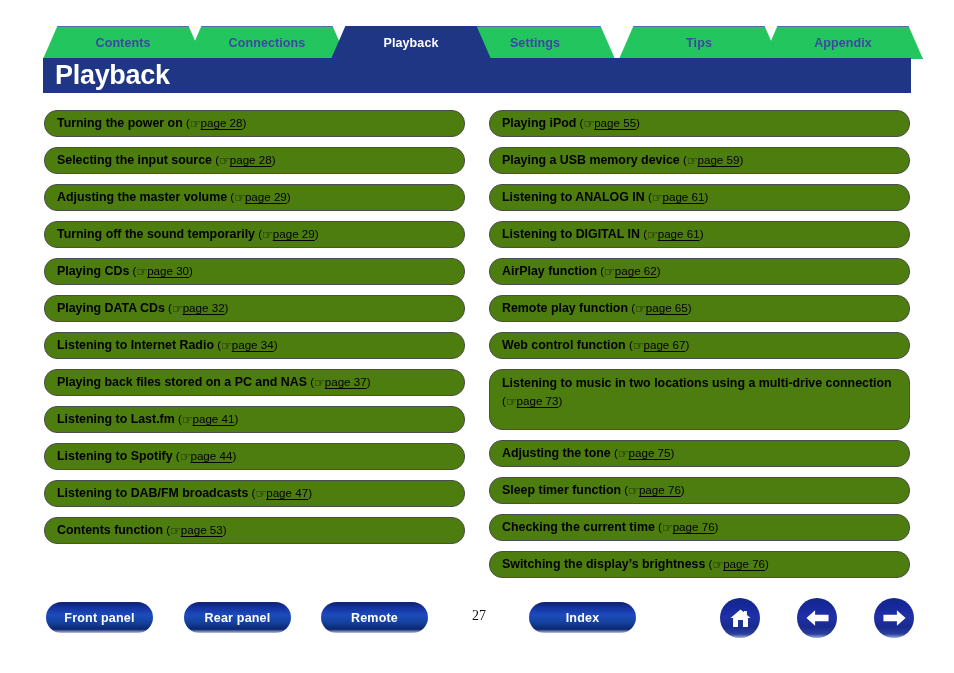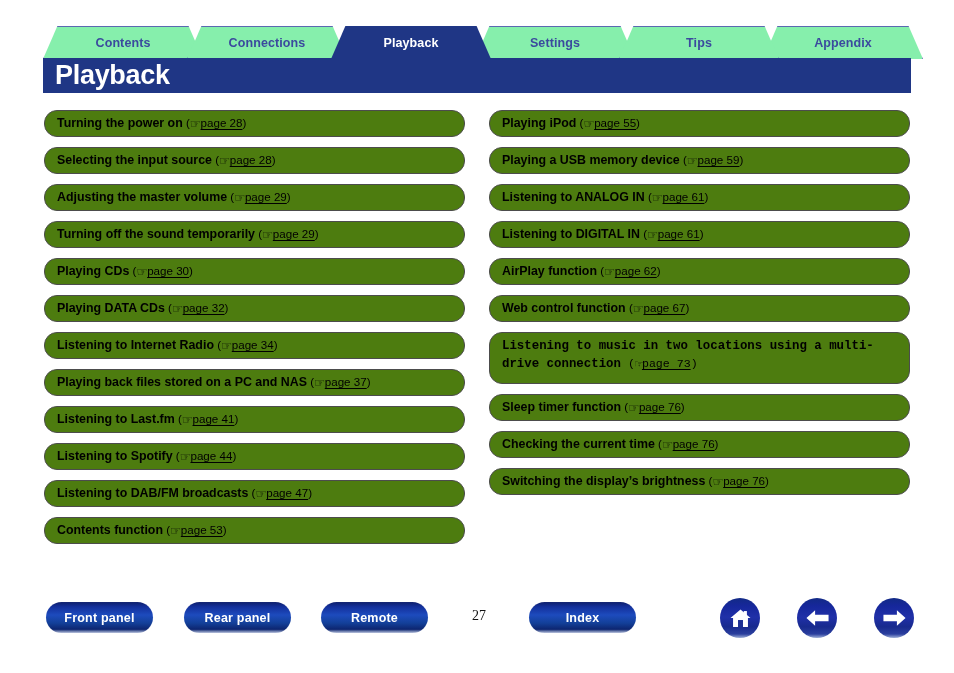--- a/index.html
+++ b/index.html
@@ -31,21 +31,21 @@
     display: flex;
     align-items: center;
     justify-content: center;
     font-size: 12.5px;
     font-weight: bold;
     letter-spacing: 0.1px;
     color: #3b4a9e;
     border: 1.3px solid #5b68b0;
     border-bottom: none;
     border-radius: 13px 13px 0 0;
-    background: #86efac;
+    background: #22c55e;
     transform: perspective(60px) rotateX(0deg);
     clip-path: polygon(9% 0%, 91% 0%, 100% 100%, 0% 100%);
     -webkit-clip-path: polygon(9% 0%, 91% 0%, 100% 100%, 0% 100%);
   }
   .tab .tab-inner {
     position: absolute;
     left: 0; right: 0; top: 0; bottom: 0;
     display: flex;
     align-items: center;
     justify-content: center;
@@ -100,22 +100,21 @@
     border-radius: 13px;
     margin-bottom: 10px;
     padding: 3px 12px 4px 12px;
     display: flex;
     align-items: center;
     background: #4d7c0f;
   }
   .item.two-line {
     min-height: 42px;
     padding-top: 4px;
-    padding-bottom: 10px;
-    font-family: Liberation Mono, monospace;
+    padding-bottom: 19px;
   }
   .item-text {
     font-size: 12.4px;
     line-height: 18px;
     color: #000000;
     font-weight: bold;
     white-space: normal;
   }
   .item-ref {
     font-weight: normal;
@@ -209,21 +208,21 @@
 <div class="tabbar">
   <div class="tab" style="left:0px;width:160px;">
     <span class="tab-inner">Contents</span>
   </div>
   <div class="tab" style="left:144px;width:160px;">
     <span class="tab-inner">Connections</span>
   </div>
   <div class="tab active" style="left:288px;width:160px;">
     <span class="tab-inner">Playback</span>
   </div>
-  <div class="tab" style="left:432px;width:160px;">
+  <div class="tab" style="left:412px;width:160px;">
     <span class="tab-inner">Settings</span>
   </div>
   <div class="tab" style="left:720px;width:160px;">
     <span class="tab-inner">Appendix</span>
   </div>
   <div class="tab" style="left:576px;width:160px;">
     <span class="tab-inner">Tips</span>
   </div>
 </div>
 
@@ -280,24 +279,30 @@
       <div class="item">
         <div class="item-text"><span>Listening to ANALOG IN</span><span class="item-ref"> (<span class="hand-icon">☞</span><span class="page-link">page 61</span>)</span></div>
       </div>
       <div class="item">
         <div class="item-text"><span>Listening to DIGITAL IN</span><span class="item-ref"> (<span class="hand-icon">☞</span><span class="page-link">page 61</span>)</span></div>
       </div>
       <div class="item">
         <div class="item-text"><span>AirPlay function</span><span class="item-ref"> (<span class="hand-icon">☞</span><span class="page-link">page 62</span>)</span></div>
       </div>
       <div class="item">
+        <div class="item-text"><span>Remote play function</span><span class="item-ref"> (<span class="hand-icon">☞</span><span class="page-link">page 65</span>)</span></div>
+      </div>
+      <div class="item">
         <div class="item-text"><span>Web control function</span><span class="item-ref"> (<span class="hand-icon">☞</span><span class="page-link">page 67</span>)</span></div>
       </div>
       <div class="item two-line">
         <div class="item-text"><span>Listening to music in two locations using a multi-drive connection</span><span class="item-ref"> (<span class="hand-icon">☞</span><span class="page-link">page 73</span>)</span></div>
+      </div>
+      <div class="item">
+        <div class="item-text"><span>Adjusting the tone</span><span class="item-ref"> (<span class="hand-icon">☞</span><span class="page-link">page 75</span>)</span></div>
       </div>
       <div class="item">
         <div class="item-text"><span>Sleep timer function</span><span class="item-ref"> (<span class="hand-icon">☞</span><span class="page-link">page 76</span>)</span></div>
       </div>
       <div class="item">
         <div class="item-text"><span>Checking the current time</span><span class="item-ref"> (<span class="hand-icon">☞</span><span class="page-link">page 76</span>)</span></div>
       </div>
       <div class="item">
         <div class="item-text"><span>Switching the display’s brightness</span><span class="item-ref"> (<span class="hand-icon">☞</span><span class="page-link">page 76</span>)</span></div>
       </div>

